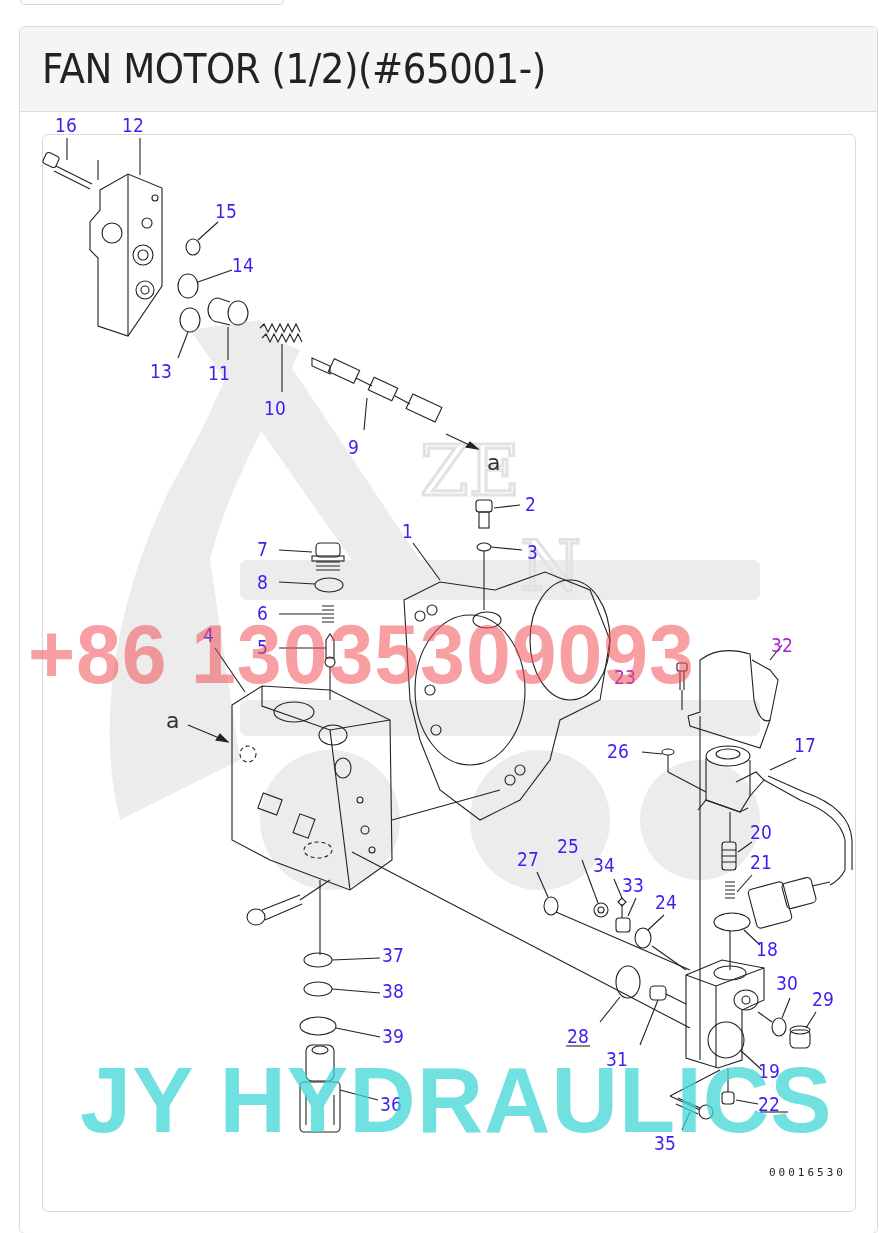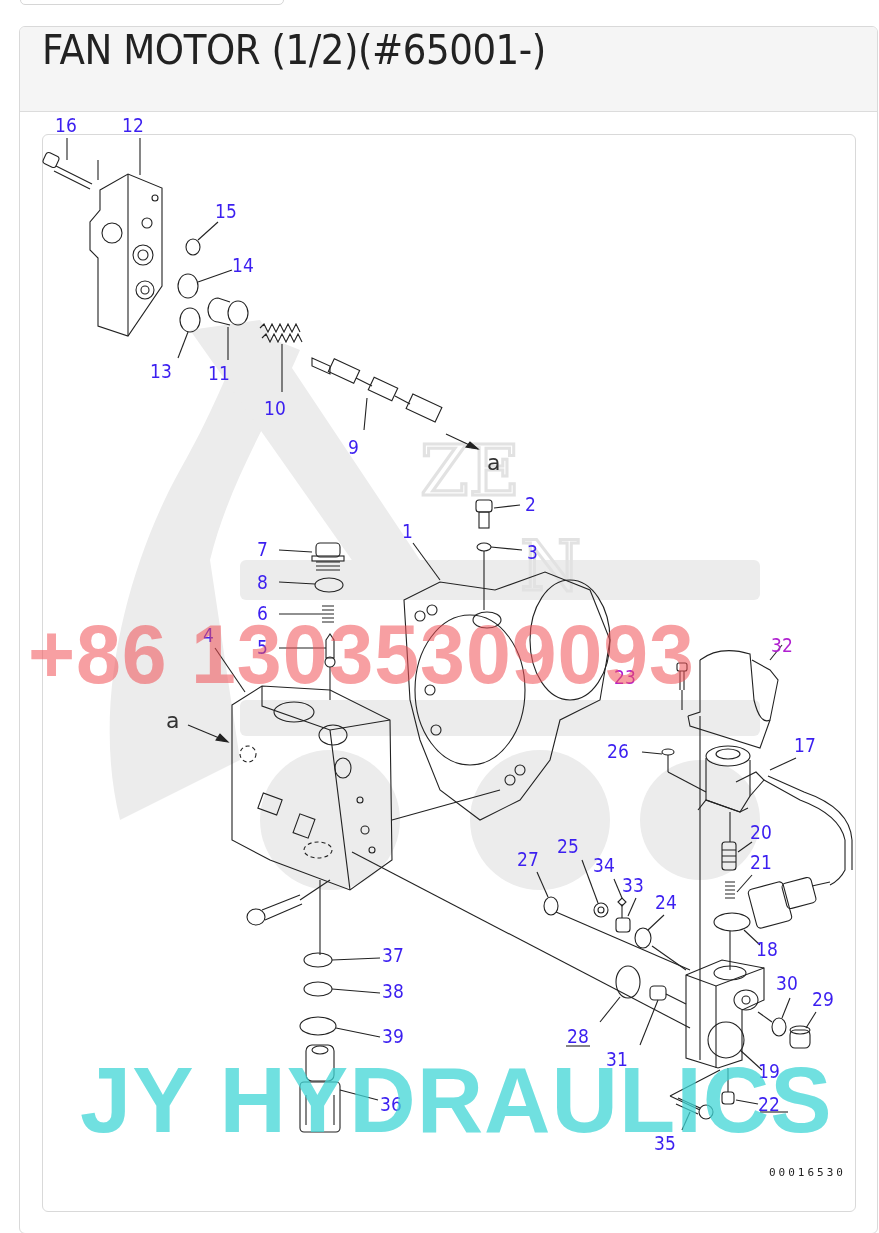--- a/index.html
+++ b/index.html
@@ -1,19 +1,19 @@
 <!DOCTYPE html>
 <html><head>
 <meta charset="utf-8">
 <style>
   html, body { margin: 0; padding: 0; background: #ffffff; }
   body { width: 879px; height: 1233px; position: relative; overflow: hidden; font-family: "Liberation Sans", "DejaVu Sans", sans-serif; }
   .prev-card { position: absolute; left: 20px; top: -12px; width: 262px; height: 15px; border: 1px solid #d6d6d6; border-radius: 5px; background: #fff; }
   .card { position: absolute; left: 19px; top: 26px; width: 857px; height: 1206px; border: 1px solid #d9d9d9; border-radius: 6px; background: #fff; overflow: hidden; }
-  .card-header { height: 84px; background: #f5f5f5; border-bottom: 1px solid #dcdcdc; display: flex; padding-left: 22px; }
+  .card-header { height: 84px; background: #f5f5f5; border-bottom: 1px solid #dcdcdc; display: flex; align-items: center; padding-left: 22px; }
   .card-title { font-family: "DejaVu Sans", sans-serif; font-size: 40px; font-weight: 400; color: #222; letter-spacing: -0.5px; transform: scaleX(0.93); transform-origin: left center; }
   .inner { position: absolute; left: 23px; top: 107px; width: 812px; height: 1076px; border: 1px solid #d9d9d9; border-radius: 6px; background: #fff; }
   .diagram { position: absolute; left: 0; top: 0; width: 879px; height: 1233px; }
   .callout { position: absolute; color: #3b1ff0; font-family: "DejaVu Sans", sans-serif; font-size: 19px; line-height: 1; transform: scaleX(0.9); transform-origin: left top; }
   .callout.magenta { color: #b020d0; }
   .letter-a { position: absolute; color: #333; font-family: "DejaVu Sans", sans-serif; font-size: 22px; }
   .drawing-no { position: absolute; left: 769px; top: 1166px; font-family: "DejaVu Sans Mono", monospace; font-size: 11px; letter-spacing: 3px; color: #222; }
   .wm-phone { position: absolute; left: 28px; top: 606px; font-family: "Liberation Sans", sans-serif; font-weight: 700; font-size: 84px; color: rgba(240, 80, 85, 0.55); letter-spacing: 1px; white-space: nowrap; transform: scaleX(0.96); transform-origin: left top; }
   .wm-brand { position: absolute; left: 80px; top: 1048px; font-family: "Liberation Sans", sans-serif; font-weight: 700; font-size: 92px; color: rgba(64, 214, 214, 0.75); white-space: nowrap; letter-spacing: 1px; }
 </style>

